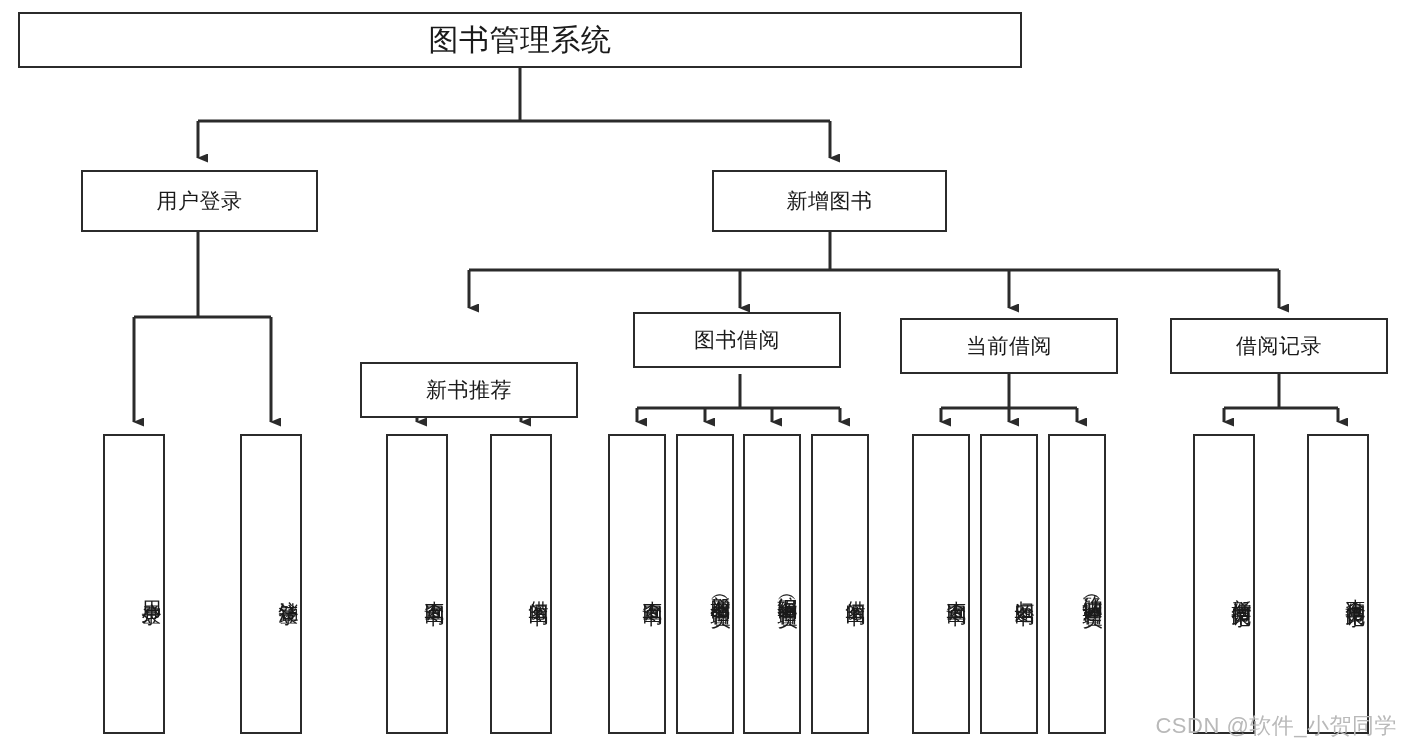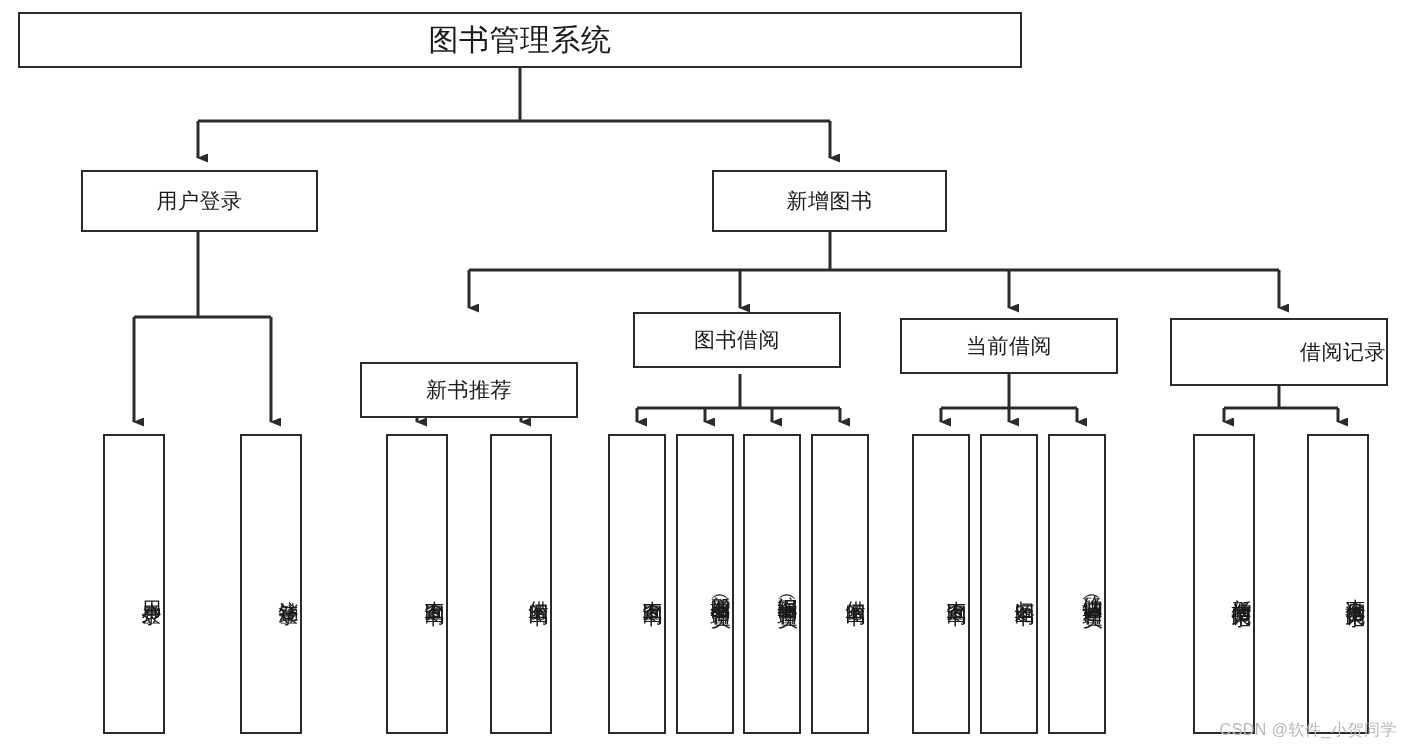--- a/index.html
+++ b/index.html
@@ -43,21 +43,21 @@
     writing-mode:vertical-rl;
     text-orientation:upright;
     font-size:20px;
     line-height:1.16;
     letter-spacing:2px;
   }
   .watermark{
     position:absolute;
     right:8px;
     bottom:6px;
-    font-size:16px;
+    font-size:22px;
     color:#b9b9b9;
     letter-spacing:0.5px;
     white-space:nowrap;
     pointer-events:none;
   }
 </style>
 </head>
 <body>
 
 <div id="stage">
@@ -125,21 +125,21 @@
 
   <div class="node h-node" style="left:360px;top:318px;width:218px;height:56px;margin-top:44px;">
     <span class="label">新书推荐</span>
   </div>
   <div class="node h-node" style="left:633px;top:312px;width:208px;height:56px;">
     <span class="label">图书借阅</span>
   </div>
   <div class="node h-node" style="left:900px;top:318px;width:218px;height:56px;">
     <span class="label">当前借阅</span>
   </div>
-  <div class="node h-node" style="left:1170px;top:318px;width:218px;height:68px;justify-content:flex-end;">
+  <div class="node h-node" style="left:1170px;top:318px;width:218px;height:56px;">
     <span class="label">借阅记录</span>
   </div>
 
   <div class="node v-node" style="left:103px;top:434px;width:62px;height:300px;">
     <span class="label">用户登录</span>
   </div>
   <div class="node v-node" style="left:240px;top:434px;width:62px;height:300px;">
     <span class="label">注销登录</span>
   </div>
 

